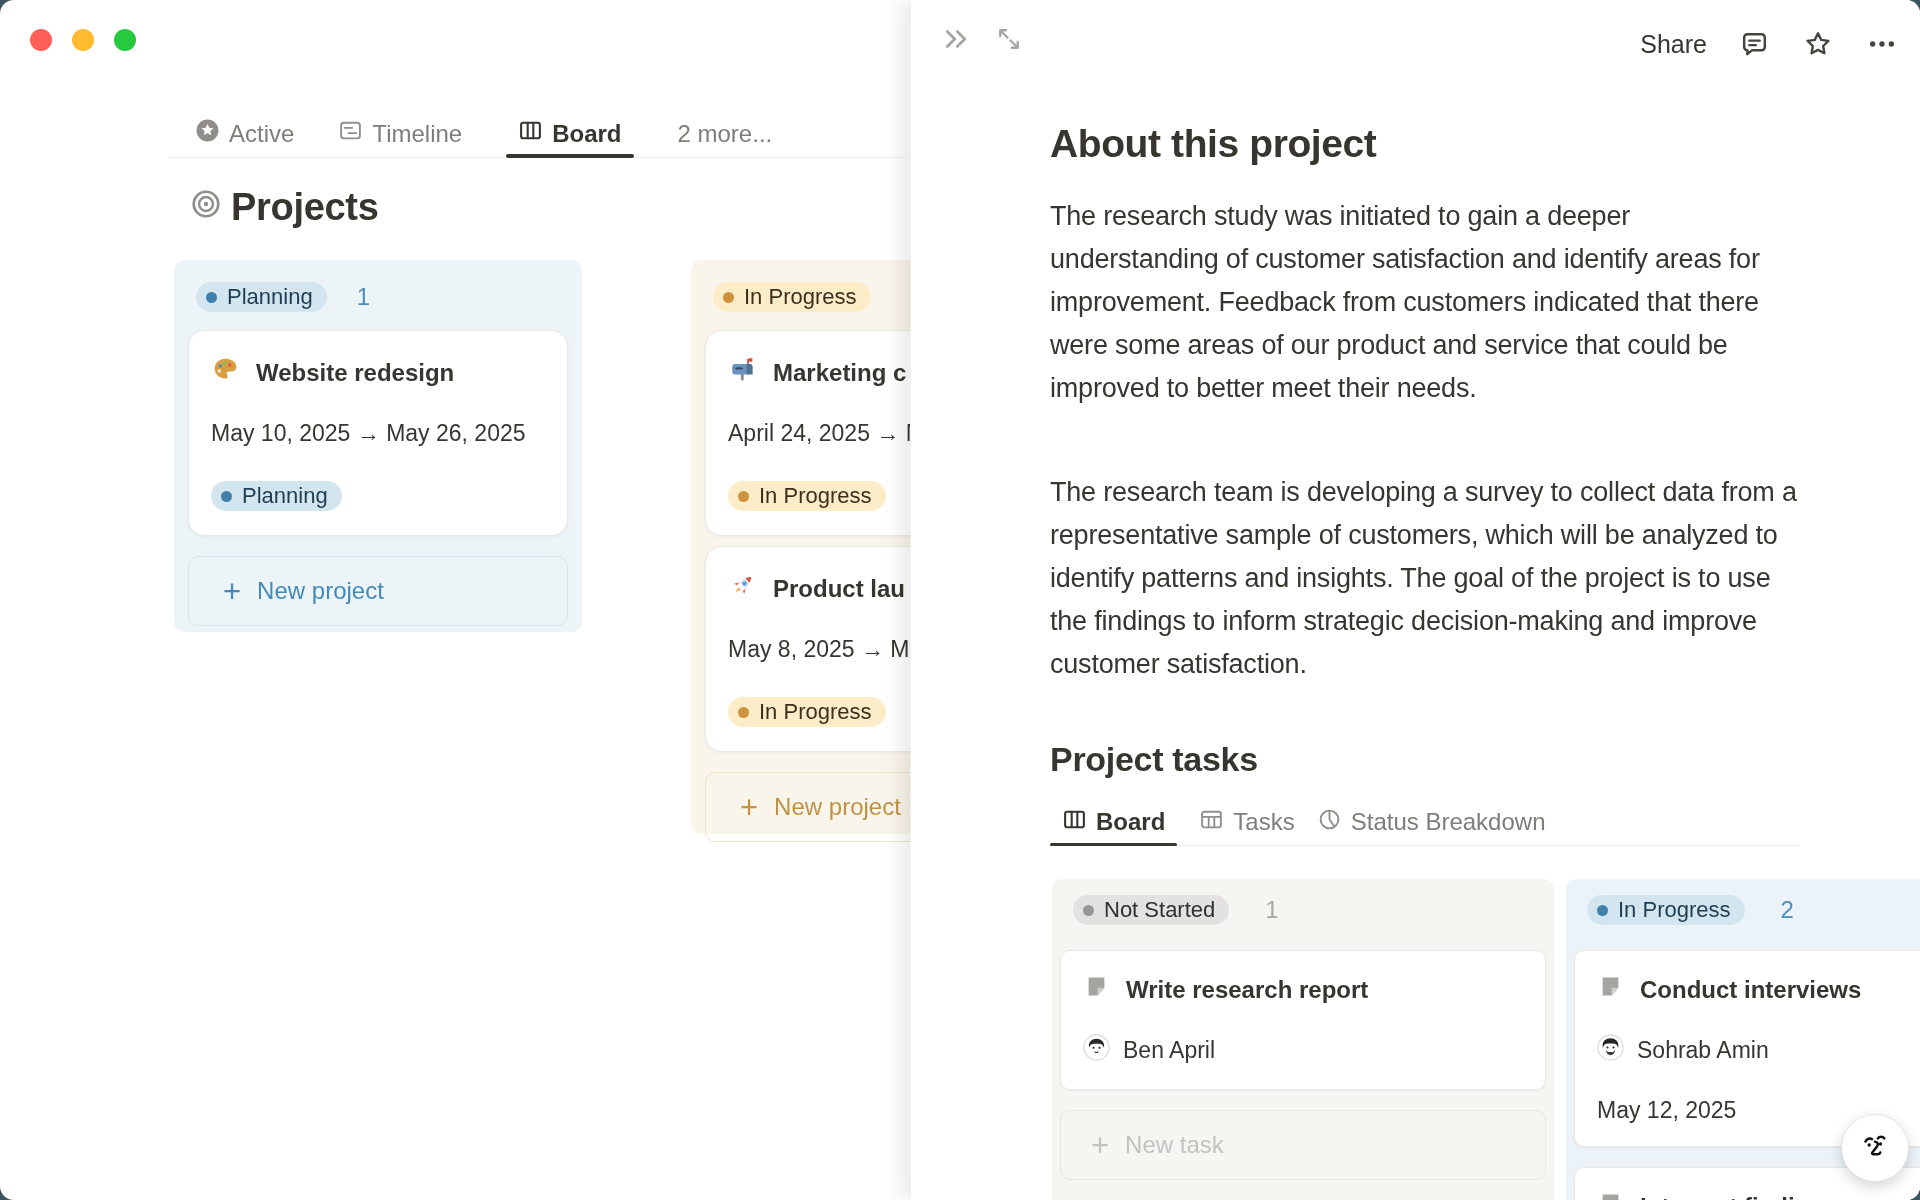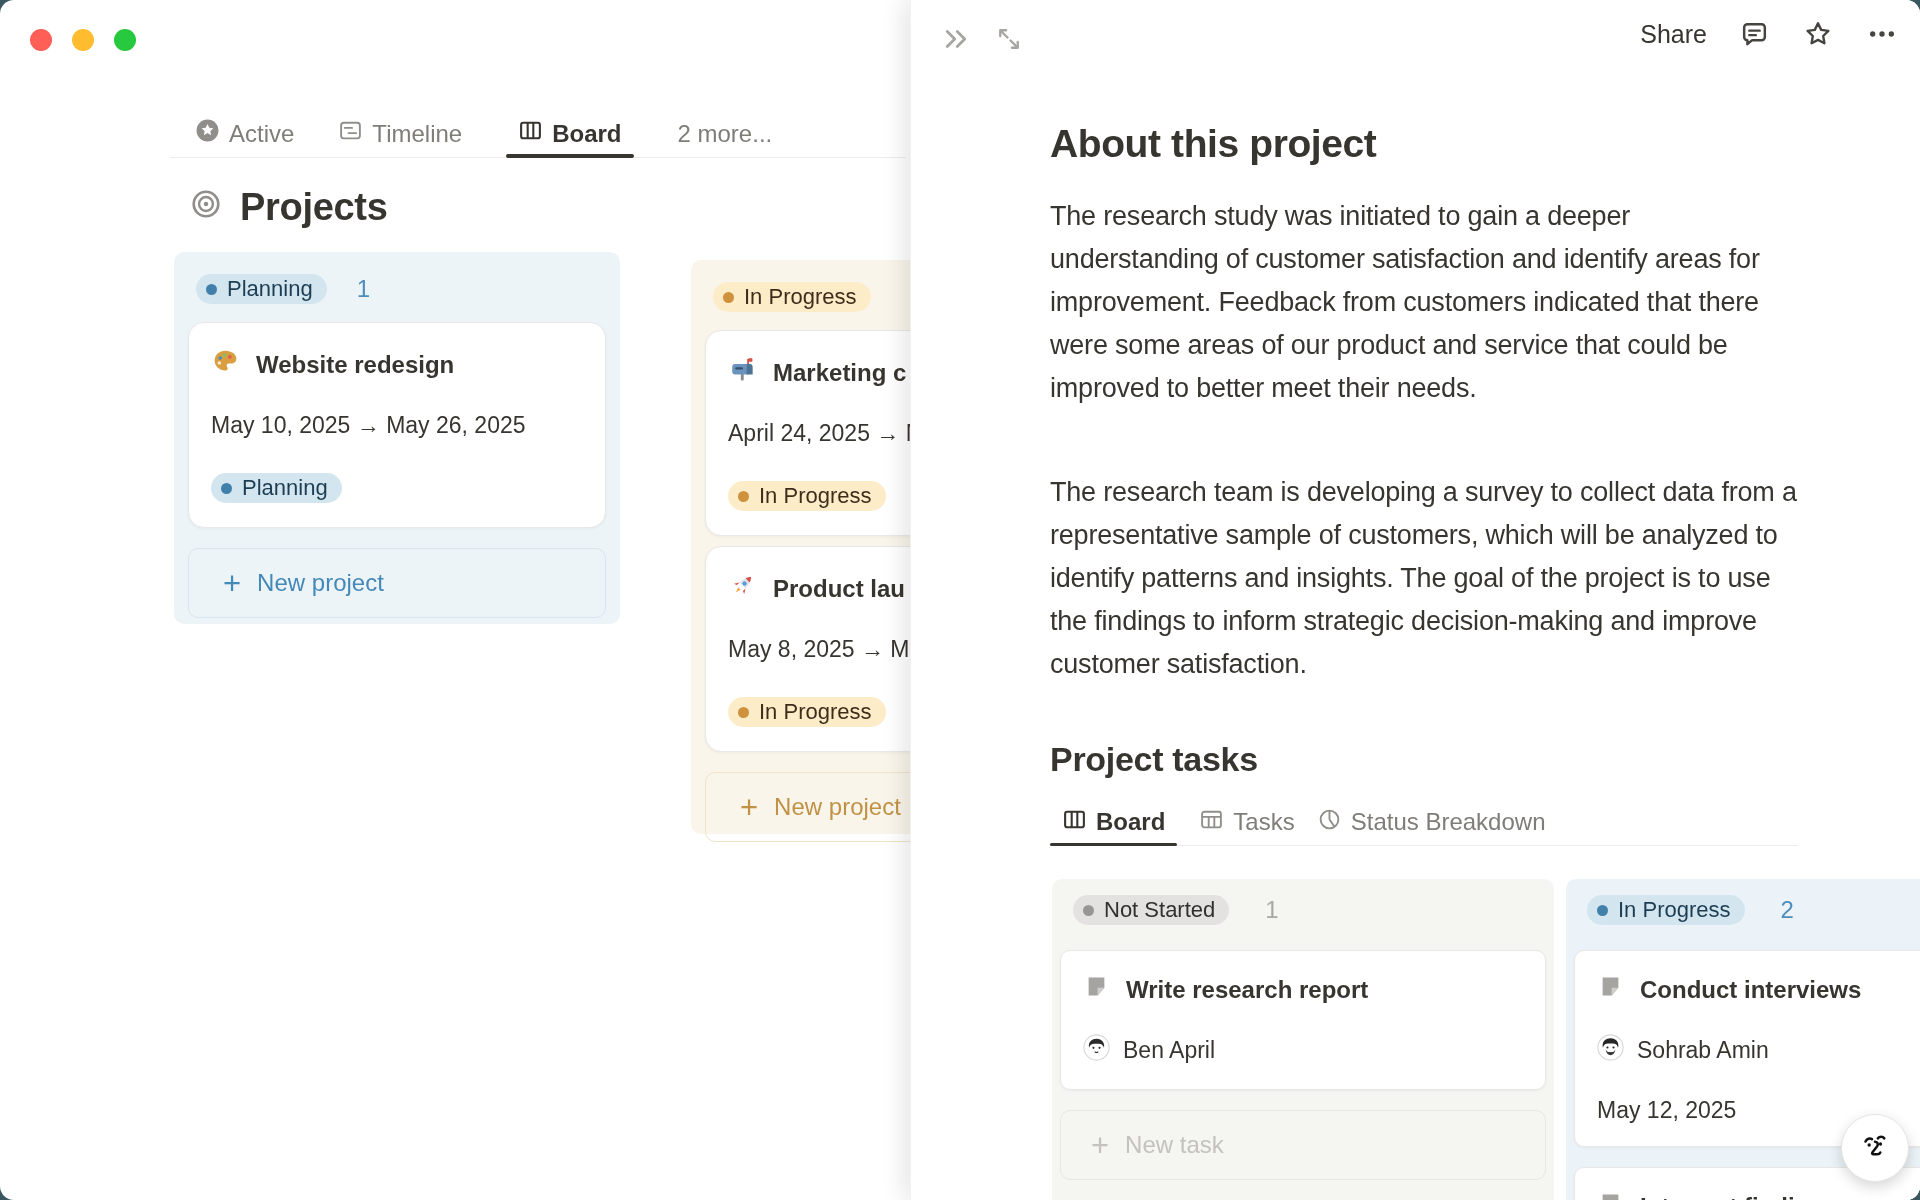--- a/index.html
+++ b/index.html
@@ -11,25 +11,25 @@
   .tl{width:22px;height:22px;border-radius:50%;}
   .tl.red{background:#FF5F57;} .tl.yellow{background:#FEBC2E;} .tl.green{background:#27C93F;}
 
   
   .main-tabs{position:absolute;left:170px;top:110px;width:736px;height:48px;border-bottom:1px solid #EDECE9;display:flex;align-items:center;gap:44px;padding-left:25px;box-sizing:border-box;}
   .vtab{display:flex;align-items:center;gap:9px;font-size:24px;color:#7E7D78;font-weight:500;height:100%;position:relative;cursor:pointer;}
   .vtab svg{flex:0 0 auto;}
   .vtab.active{color:#37352F;font-weight:700;padding:0 12px;}
   .vtab.active::after{content:"";position:absolute;left:0;right:0;bottom:-1px;height:4px;background:#37352F;border-radius:2px;}
 
-  .page-title{position:absolute;left:190px;top:186px;display:flex;align-items:center;gap:18px;font-size:38px;font-weight:700;color:#37352F;letter-spacing:-0.3px;}
+  .page-title{position:absolute;left:190px;top:186px;display:flex;align-items:center;gap:9px;font-size:38px;font-weight:700;color:#37352F;letter-spacing:-0.3px;}
 
   
   .kcol{position:absolute;border-radius:10px;box-sizing:border-box;padding:14px;}
-  .kcol.planning{left:174px;top:252px;width:446px;height:372px;background:#EDF4F8;}
+  .kcol.planning{left:174px;top:260px;width:408px;height:372px;background:#EDF4F8;}
   .kcol.proj-ip{left:691px;top:260px;width:499px;height:574px;background:#FAF5EA;}
   .col-head{display:flex;align-items:center;gap:30px;margin:8px 0 0 8px;}
   .pill{display:inline-flex;align-items:center;gap:10px;height:30px;padding:0 14px 0 10px;border-radius:15px;font-size:22px;font-weight:500;white-space:nowrap;}
   .pill .dot{width:11px;height:11px;border-radius:50%;}
   .pill.blue{background:#D3E5EF;color:#1D3D52;}  .pill.blue .dot{background:#4180AA;}
   .pill.yellow{background:#FDECC8;color:#402C1B;} .pill.yellow .dot{background:#D0913C;}
   .pill.gray{background:#E3E2E0;color:#32302C;}   .pill.gray .dot{background:#979694;}
   .count{font-size:24px;font-weight:500;}
   .count.blue{color:#4C8DBB;} .count.grey{color:#A8A7A3;}
 
@@ -40,21 +40,21 @@
   .dates{margin-top:30px;font-size:23px;color:#37352F;white-space:nowrap;overflow:hidden;}
   .tagrow{margin-top:34px;}
   .newbtn{margin-top:20px;height:70px;border-radius:10px;display:flex;align-items:center;gap:16px;padding-left:34px;font-size:24px;font-weight:500;box-sizing:border-box;cursor:pointer;white-space:nowrap;}
   .newbtn .plus{font-size:31px;font-weight:400;line-height:1;}
   .newbtn.bluet{color:#4589B8;border:1px solid #D8E5EC;}
   .newbtn.ambert{color:#C09245;border:1px solid #EFE3C8;}
 
   
   .panel{position:absolute;left:910px;top:0;width:1010px;height:1200px;background:#fff;box-shadow:-7px 0 22px rgba(0,0,0,0.10);border-left:1px solid rgba(0,0,0,0.05);}
   .ptb-left{position:absolute;left:30px;top:24px;display:flex;gap:24px;align-items:center;}
-  .ptb-right{position:absolute;right:23px;top:18px;display:flex;align-items:center;gap:32px;color:#37352F;}
+  .ptb-right{position:absolute;right:23px;top:28px;display:flex;align-items:center;gap:32px;color:#37352F;}
   .share{font-size:25px;color:#37352F;cursor:pointer;}
   .iconbtn{display:flex;align-items:center;cursor:pointer;}
 
   .about-h{position:absolute;left:139px;top:96px;font-size:39px;font-weight:700;color:#37352F;letter-spacing:-0.4px;}
   .para{position:absolute;left:139px;width:752px;font-size:27px;line-height:43px;color:#37352F;letter-spacing:-0.2px;}
   .para.p1{top:168px;}
   .para.p2{top:444px;}
   .tasks-h{position:absolute;left:139px;top:712px;font-size:34px;font-weight:700;color:#37352F;letter-spacing:-0.3px;}
 
   .ptabs{position:absolute;left:139px;top:799px;width:748px;height:47px;border-bottom:1px solid #EDECE9;display:flex;align-items:center;gap:22px;box-sizing:border-box;}

